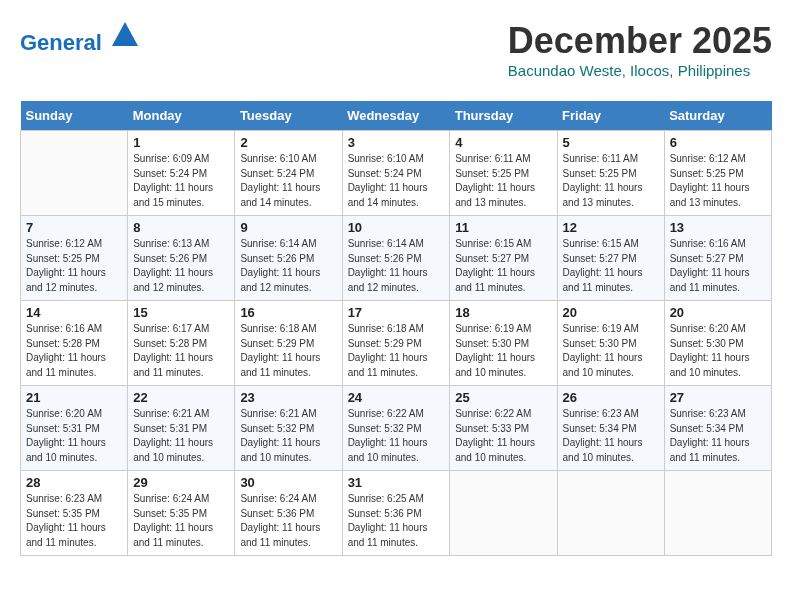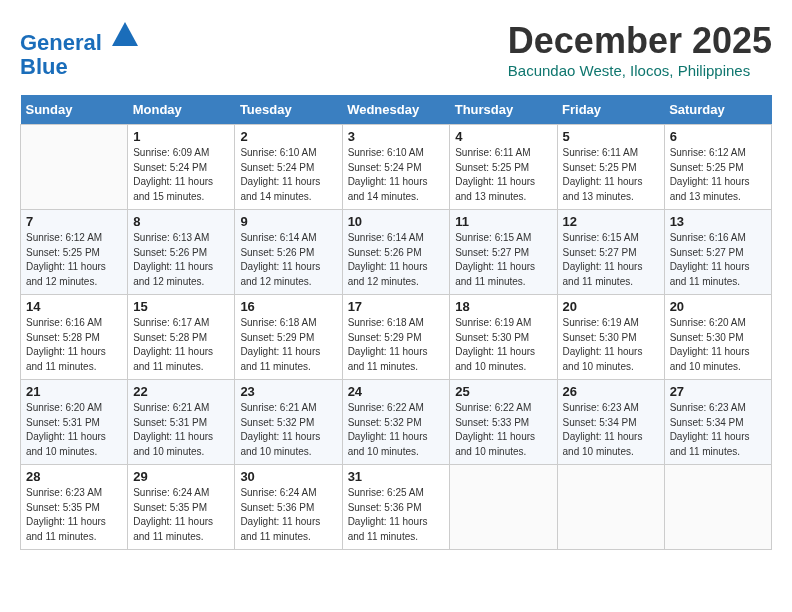--- a/index.html
+++ b/index.html
@@ -7,21 +7,21 @@
       font-family: Arial, sans-serif;
       background: #fff;
       width: 792px;
       min-height: 612px;
       padding: 20px;
     }
     .header {
       display: flex;
       justify-content: space-between;
       align-items: flex-start;
-      margin-bottom: 16px;
+      margin-bottom: 22px;
     }
     .logo {
       display: flex;
       align-items: center;
     }
     .logo-text {
       font-size: 22px;
       font-weight: bold;
       color: #333;
       line-height: 1.1;
@@ -89,23 +89,20 @@
 <body>
 
 <div class="header">
   <div class="logo">
     <div>
       <div class="logo-text">
         <span>General</span>
         <svg class="logo-icon" viewBox="0 0 30 30">
           <polygon points="15,2 28,26 2,26" fill="#1a6dba"></polygon>
         </svg>
-      </div>
-      <div class="logo-text">
-        <span style="color:#1a6dba;">Blue</span>
       </div>
     </div>
   </div>
   <div class="title-block">
     <div class="month-title">December 2025</div>
     <div class="subtitle">Bacundao Weste, Ilocos, Philippines</div>
   </div>
 </div>
 
 <table>

